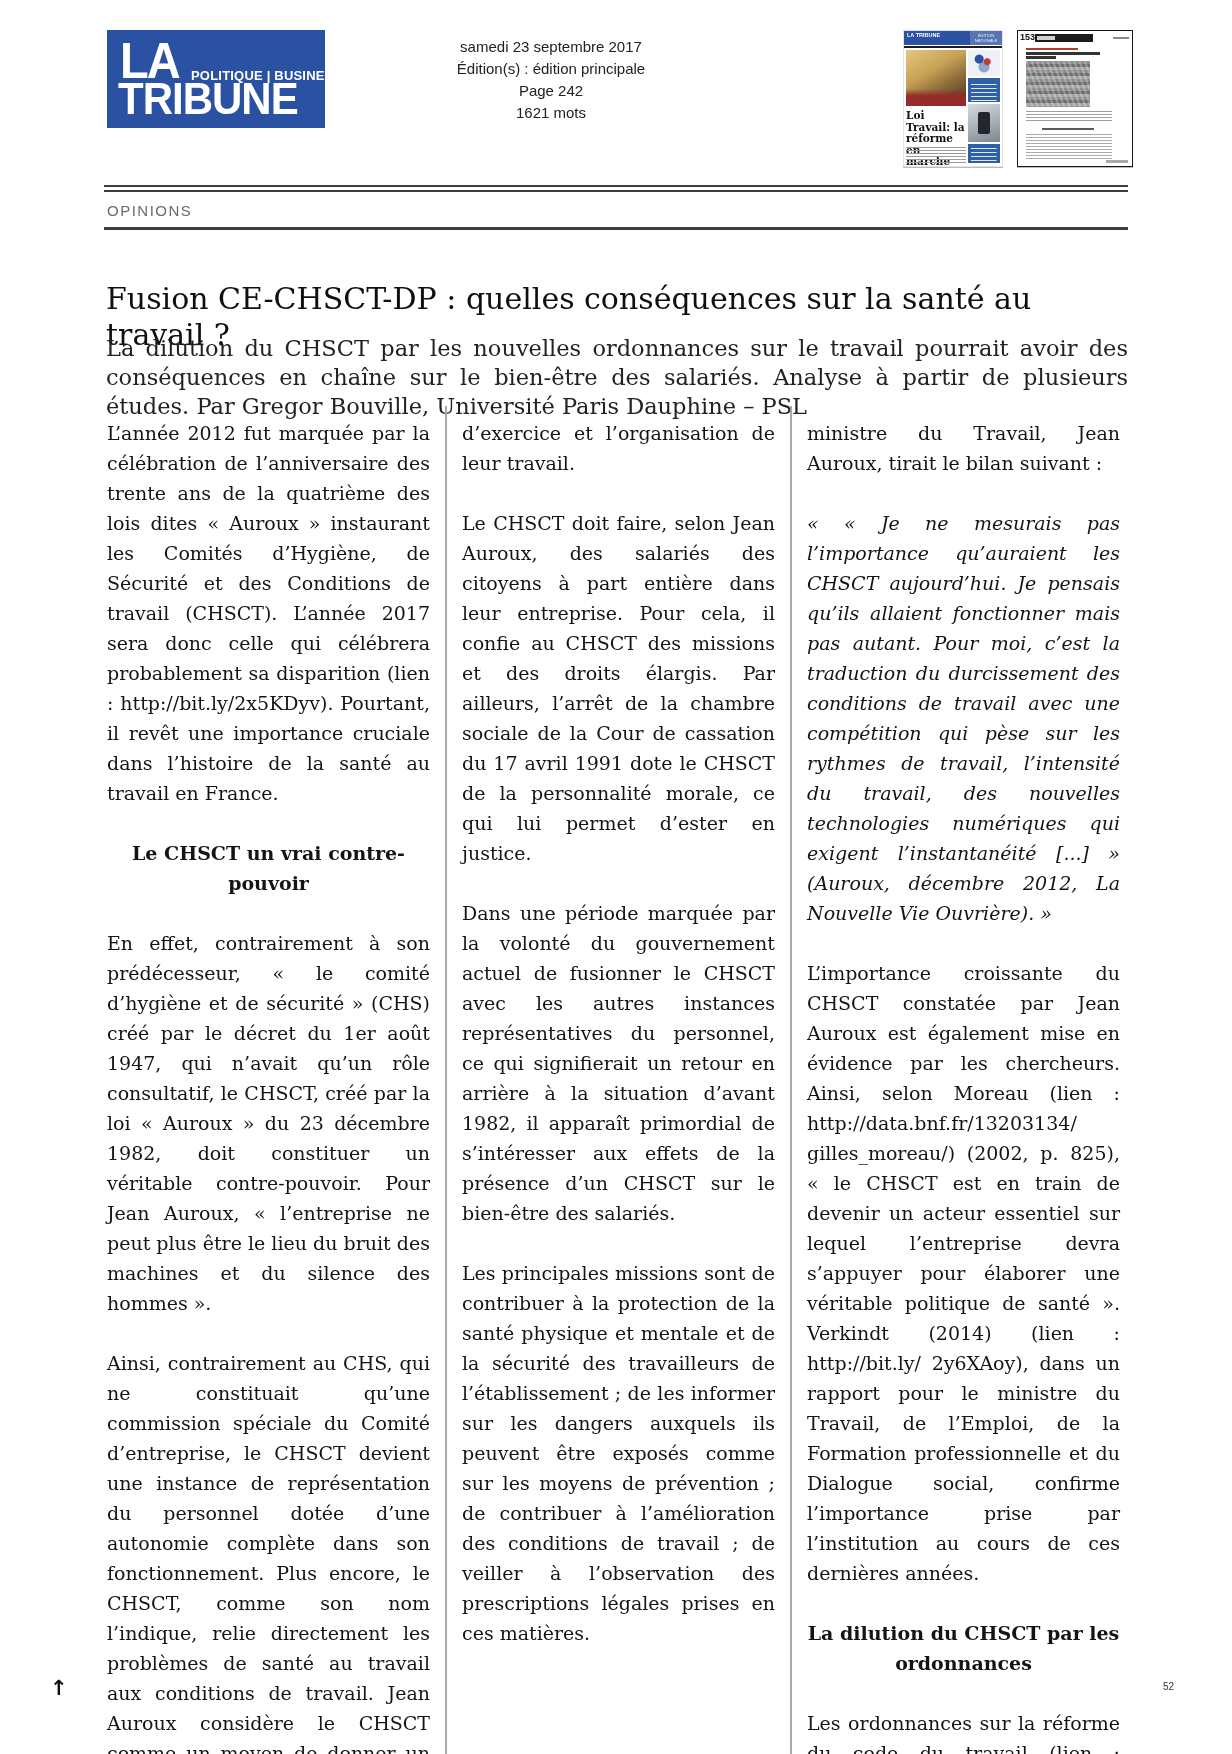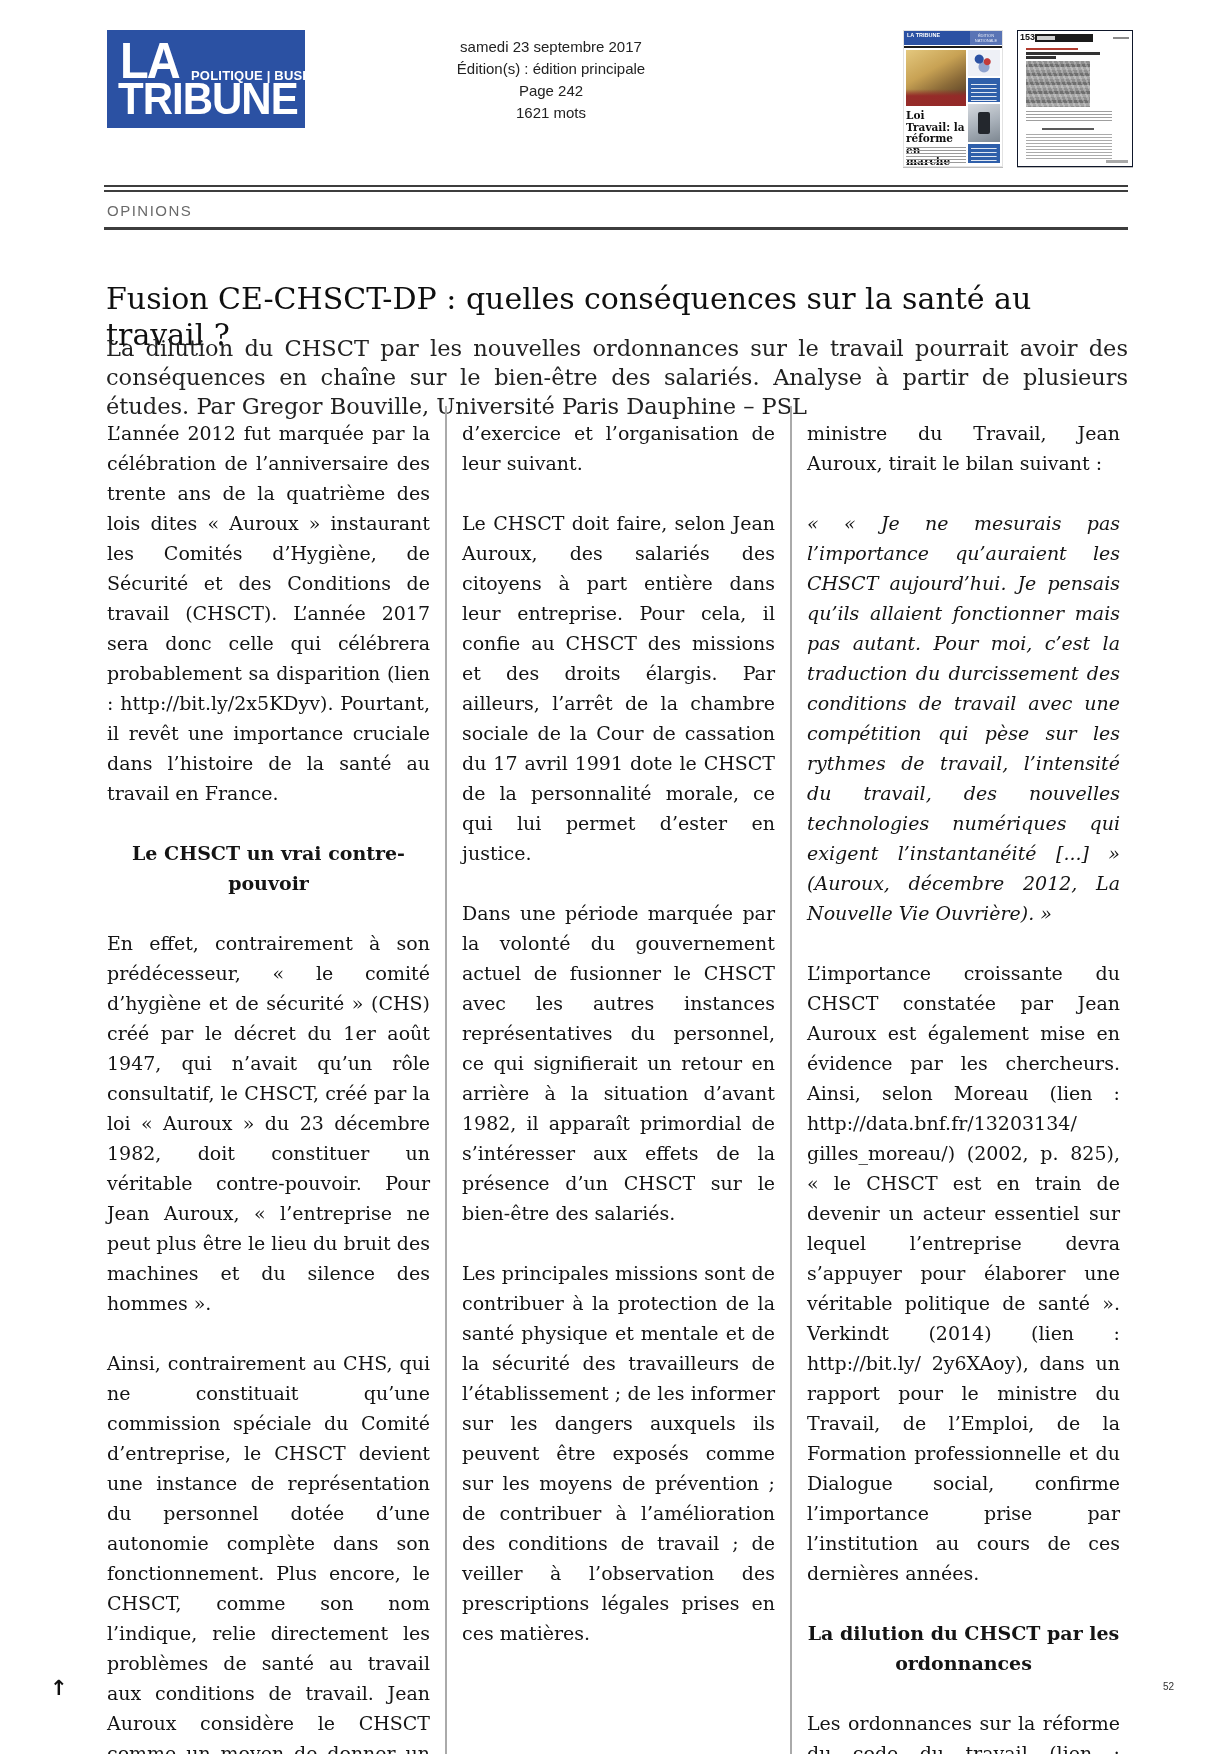--- a/index.html
+++ b/index.html
@@ -4,21 +4,21 @@
 <style>
   * { margin:0; padding:0; box-sizing:border-box; }
   html,body { background:#e9e9e9; }
   #page {
     position:relative; width:1232px; height:1754px; background:#ffffff;
     font-family:"DejaVu Serif", serif; color:#1a1a1a; overflow:hidden;
     margin:0 auto;
   }
   
   #logo-box {
-    position:absolute; left:107px; top:30px; width:198px; height:98px;
+    position:absolute; left:107px; top:30px; width:218px; height:98px;
     background:#2b51a3; color:#fff; font-family:"Liberation Sans", sans-serif;
   }
   #logo-la {
     position:absolute; left:13px; top:2px; font-size:47px; font-weight:bold;
     letter-spacing:-2px; transform:scaleY(1.05); transform-origin:top left;
   }
   #logo-tagline {
     position:absolute; left:84px; top:38px; font-size:13px; font-weight:bold;
     letter-spacing:.2px; white-space:nowrap;
   }
@@ -204,21 +204,21 @@
 
   <div id="columns">
     <div class="col col-1">
       <p>L’année 2012 fut marquée par la célébration de l’anniversaire des trente ans de la quatrième des lois dites « Auroux » instaurant les Comités d’Hygiène, de Sécurité et des Conditions de travail (CHSCT). L’année 2017 sera donc celle qui célébrera probablement sa disparition (lien : http://bit.ly/2x5KDyv). Pourtant, il revêt une importance cruciale dans l’histoire de la santé au travail en France.</p>
       <h3>Le CHSCT un vrai contre-pouvoir</h3>
       <p>En effet, contrairement à son prédécesseur, « le comité d’hygiène et de sécurité » (CHS) créé par le décret du 1er août 1947, qui n’avait qu’un rôle consultatif, le CHSCT, créé par la loi « Auroux » du 23 décembre 1982, doit constituer un véritable contre-pouvoir. Pour Jean Auroux, « l’entreprise ne peut plus être le lieu du bruit des machines et du silence des hommes ».</p>
       <p>Ainsi, contrairement au CHS, qui ne constituait qu’une commission spéciale du Comité d’entreprise, le CHSCT devient une instance de représentation du personnel dotée d’une autonomie complète dans son fonctionnement. Plus encore, le CHSCT, comme son nom l’indique, relie directement les problèmes de santé au travail aux conditions de travail. Jean Auroux considère le CHSCT comme un moyen de donner un droit d’expression direct et collectif sur le contenu, les conditions</p>
     </div>
     <div class="col-divider"></div>
     <div class="col col-2">
-      <p>d’exercice et l’organisation de leur suivant.</p>
+      <p>d’exercice et l’organisation de leur travail.</p>
       <p>Le CHSCT doit faire, selon Jean Auroux, des salariés des citoyens à part entière dans leur entreprise. Pour cela, il confie au CHSCT des missions et des droits élargis. Par ailleurs, l’arrêt de la chambre sociale de la Cour de cassation du 17 avril 1991 dote le CHSCT de la personnalité morale, ce qui lui permet d’ester en justice.</p>
       <p>Dans une période marquée par la volonté du gouvernement actuel de fusionner le CHSCT avec les autres instances représentatives du personnel, ce qui signifierait un retour en arrière à la situation d’avant 1982, il apparaît primordial de s’intéresser aux effets de la présence d’un CHSCT sur le bien-être des salariés.</p>
       <p>Les principales missions sont de contribuer à la protection de la santé physique et mentale et de la sécurité des travailleurs de l’établissement ; de les informer sur les dangers auxquels ils peuvent être exposés comme sur les moyens de prévention ; de contribuer à l’amélioration des conditions de travail ; de veiller à l’observation des prescriptions légales prises en ces matières.</p>
 
     </div>
     <div class="col-divider"></div>
     <div class="col col-3">
       <p>ministre du Travail, Jean Auroux, tirait le bilan suivant :</p>
       <p class="quote">« « Je ne mesurais pas l’importance qu’auraient les CHSCT aujourd’hui. Je pensais qu’ils allaient fonctionner mais pas autant. Pour moi, c’est la traduction du durcissement des conditions de travail avec une compétition qui pèse sur les rythmes de travail, l’intensité du travail, des nouvelles technologies numériques qui exigent l’instantanéité [...] » (Auroux, décembre 2012, La Nouvelle Vie Ouvrière). »</p>
       <p>L’importance croissante du CHSCT constatée par Jean Auroux est également mise en évidence par les chercheurs. Ainsi, selon Moreau (lien : http://data.bnf.fr/13203134/ gilles_moreau/) (2002, p. 825), « le CHSCT est en train de devenir un acteur essentiel sur lequel l’entreprise devra s’appuyer pour élaborer une véritable politique de santé ». Verkindt (2014) (lien : http://bit.ly/ 2y6XAoy), dans un rapport pour le ministre du Travail, de l’Emploi, de la Formation professionnelle et du Dialogue social, confirme l’importance prise par l’institution au cours de ces dernières années.</p>

